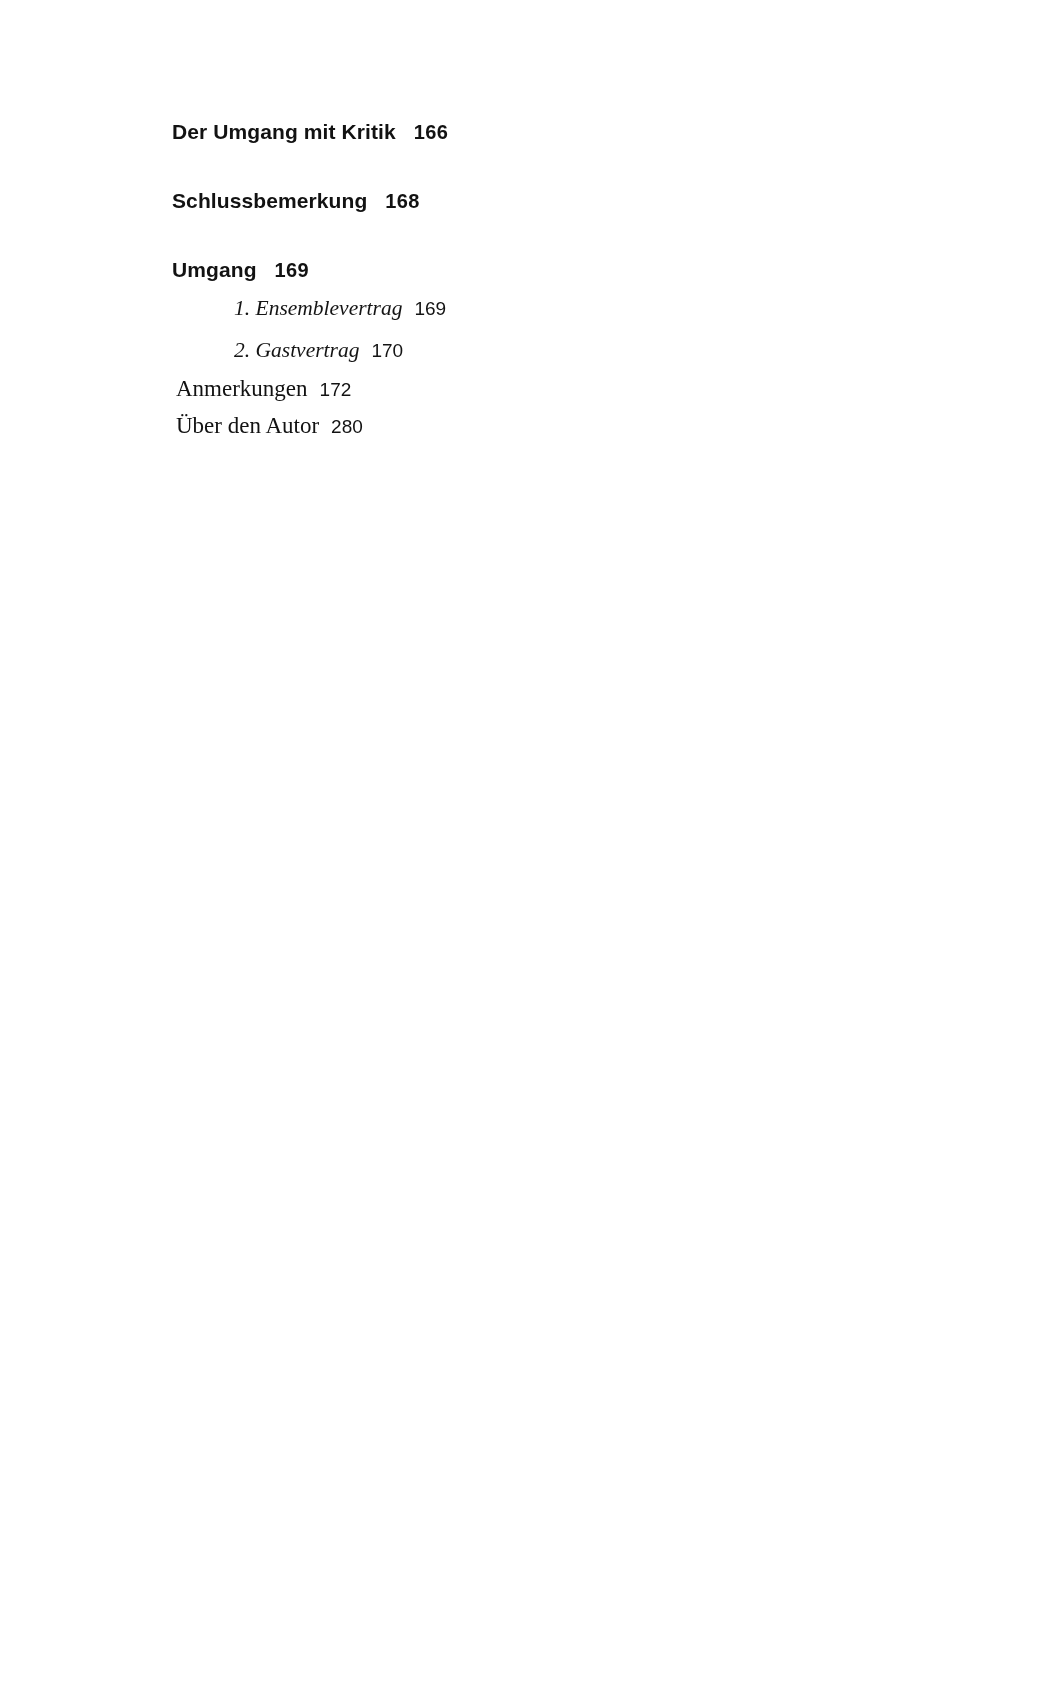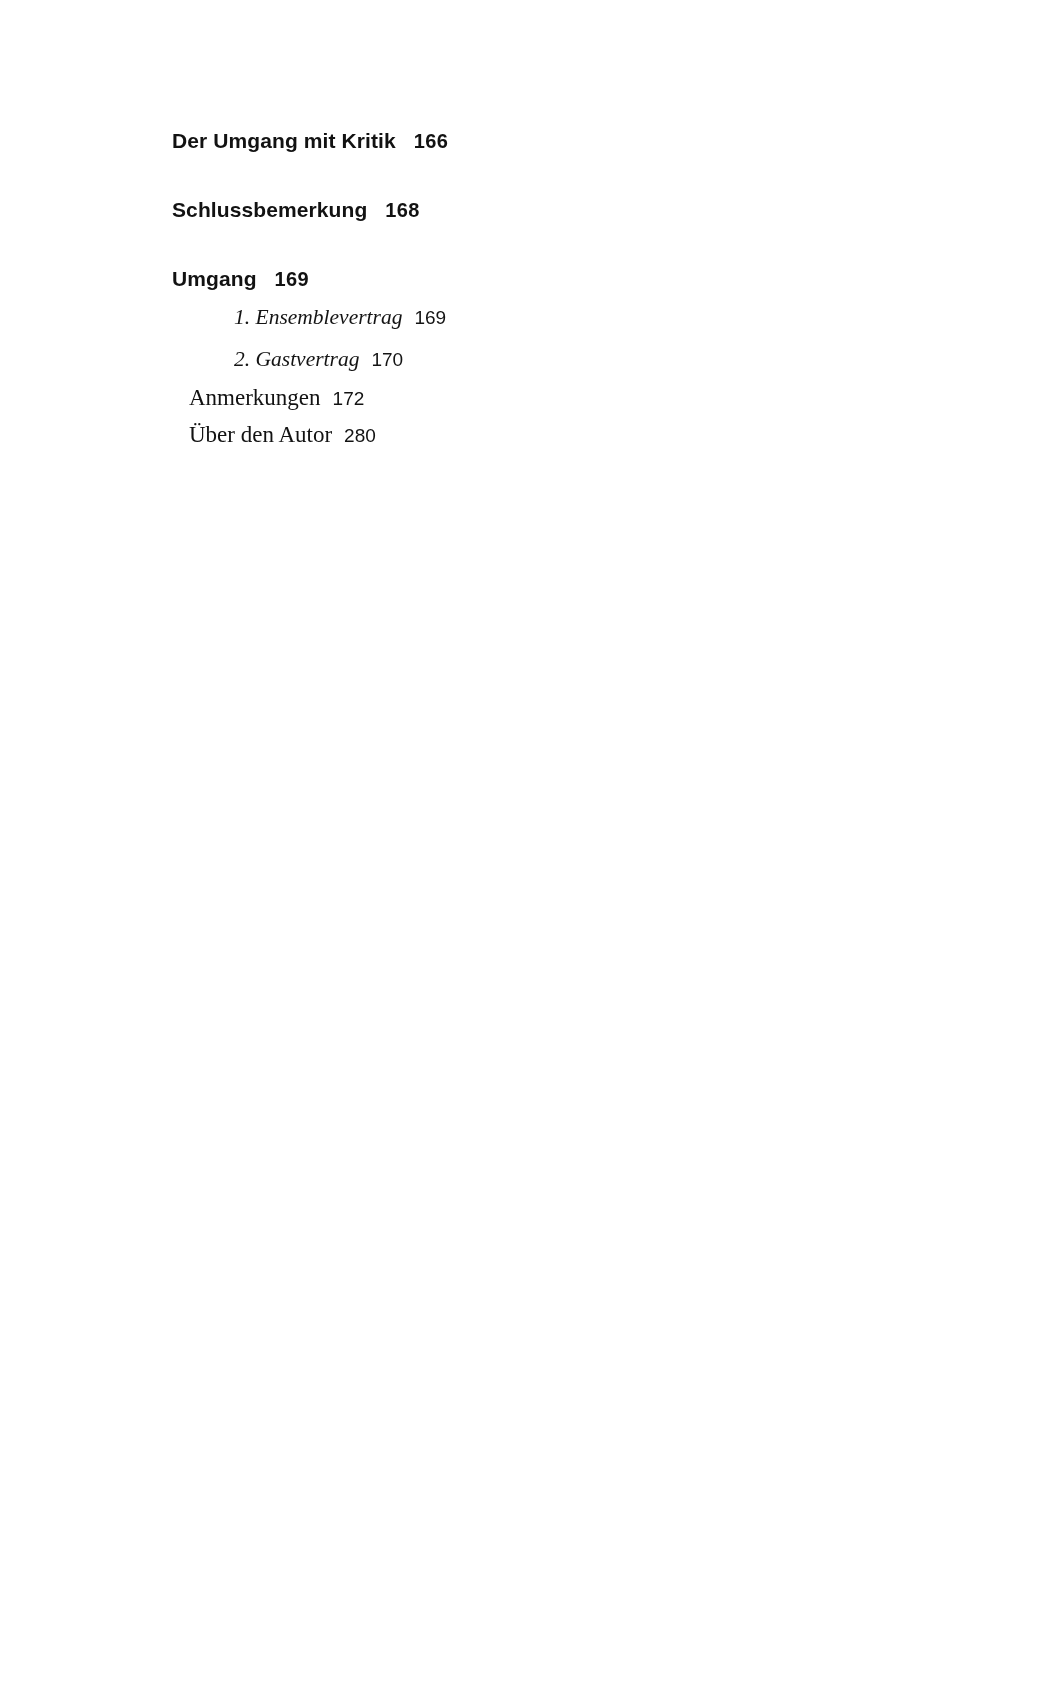--- a/index.html
+++ b/index.html
@@ -19,21 +19,21 @@
     position: absolute;
     left: 0;
     top: 0;
     width: 1063px;
     height: 1693px;
     overflow: hidden;
   }
   .toc {
     position: absolute;
     left: 172px;
-    top: 129px;
+    top: 120px;
     width: 720px;
   }
 
   
   .entry-l1 {
     font-family: "Liberation Sans", sans-serif;
     font-weight: bold;
     font-size: 21px;
     letter-spacing: 0.1px;
     color: #121212;
@@ -84,21 +84,21 @@
     font-size: 19px;
     margin-left: 12px;
   }
 
   
   .entry-plain {
     font-family: "Liberation Serif", serif;
     font-size: 23px;
     line-height: 34px;
     color: #121212;
-    margin-left: 17px;
+    margin-left: 4px;
     margin-top: 6px;
     white-space: nowrap;
   }
   .entry-plain .page-num {
     font-family: "Liberation Sans", sans-serif;
     font-size: 19px;
     margin-left: 12px;
   }
   .tight { margin-top: 2px; }
 </style>

